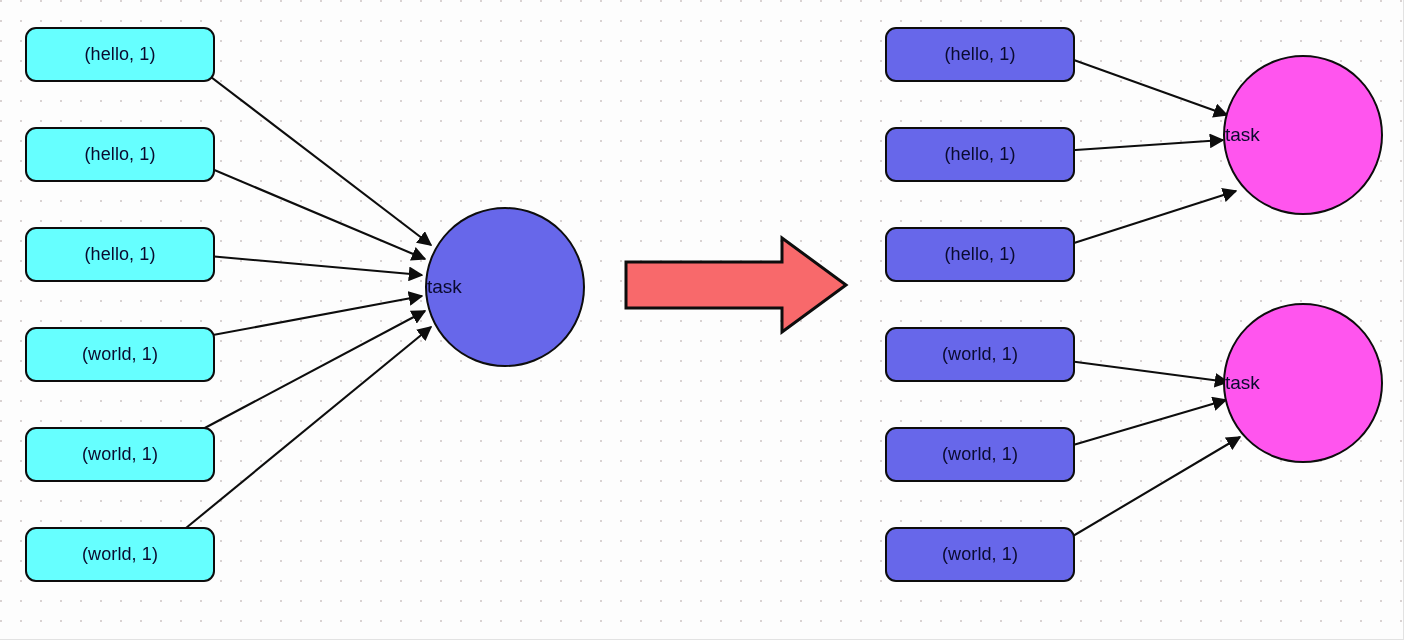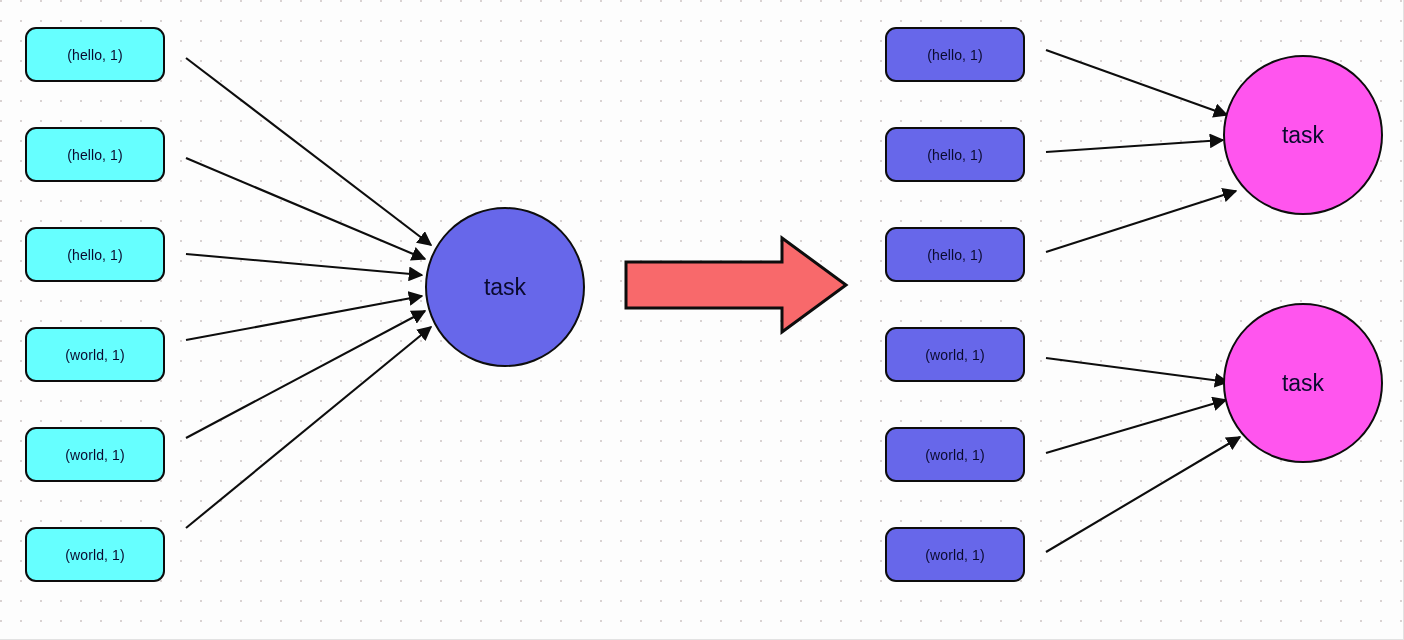--- a/index.html
+++ b/index.html
@@ -23,45 +23,44 @@
   }
   #edges {
     position: absolute;
     left: 0; top: 0;
     width: 1404px;
     height: 640px;
     pointer-events: none;
   }
   .node-box {
     position: absolute;
-    width: 140px;
+    width: 190px;
     height: 55px;
     border: 2.4px solid #0d0d0d;
     border-radius: 11px;
     box-sizing: border-box;
     display: flex;
     align-items: center;
     justify-content: center;
-    font-size: 14px;
+    font-size: 18px;
     color: #0a0a2e;
     letter-spacing: 0.1px;
   }
   .node-box.cyan  { background: #66ffff; }
   .node-box.blue  { background: #6767ea; }
   .node-circle {
     position: absolute;
     width: 160px;
     height: 160px;
     border: 2.4px solid #0d0d0d;
     border-radius: 50%;
     box-sizing: border-box;
     display: flex;
     align-items: center;
-    justify-content: center;
-    font-size: 23px;
+    font-size: 19px;
     color: #0a0a2e;
   }
   .node-circle.blue    { background: #6767ea; }
   .node-circle.magenta { background: #ff55ee; }
 </style>
 </head>
 <body>
 
 <div id="canvas">
 

